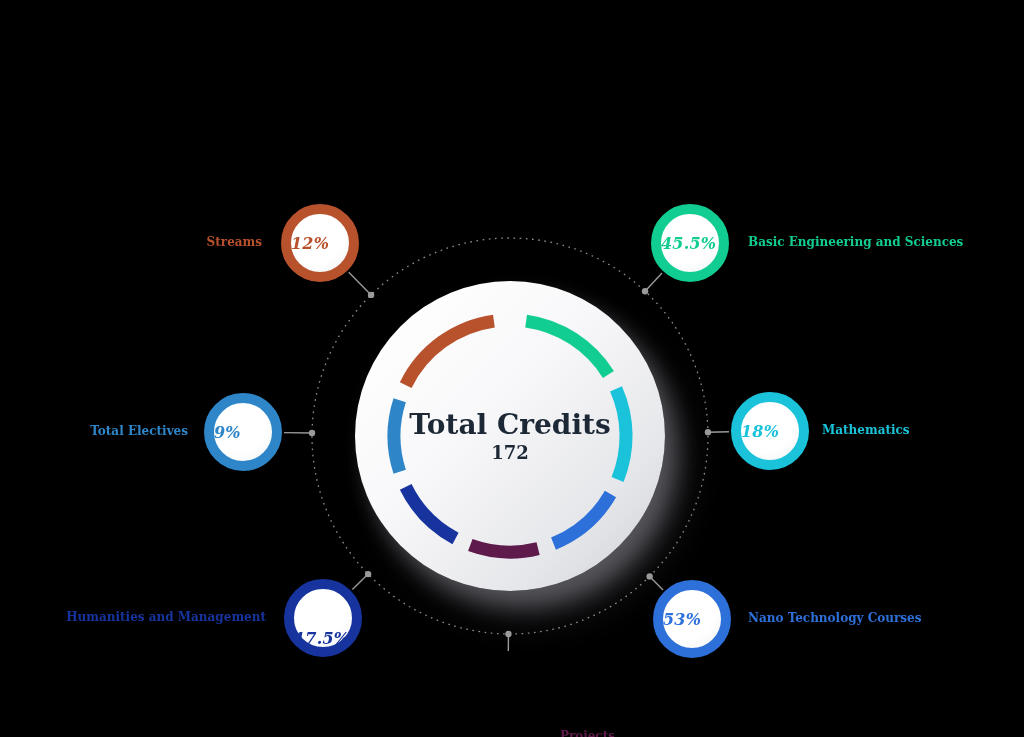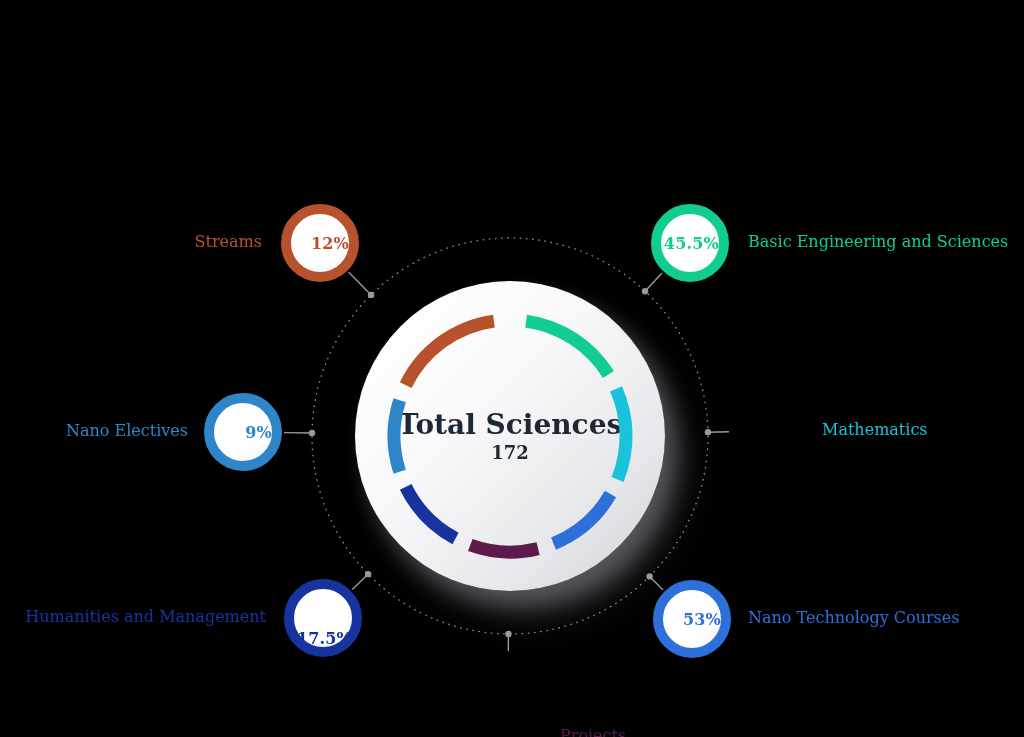--- a/index.html
+++ b/index.html
@@ -11,25 +11,25 @@
   .center-circle{position:absolute;left:355px;top:281px;width:310px;height:310px;border-radius:50%;
     background:linear-gradient(135deg,#ffffff 8%,#f8f8fa 42%,#e6e7ea 75%,#cfd0d5 100%);
     box-shadow:12px 16px 22px rgba(175,175,185,0.40), 22px 28px 38px rgba(120,120,130,0.22);}
   .center-text{position:absolute;inset:0;display:flex;flex-direction:column;align-items:center;
     justify-content:center;gap:5px;color:#1c2836;font-weight:700;}
   .center-text .line1{font-size:28px;line-height:1;}
   .center-text .line2{font-size:18px;line-height:1;text-align:center;}
 
   
   .bubble{position:absolute;width:78px;height:78px;border-radius:50%;box-sizing:border-box;
-    border:10px solid #999;display:flex;align-items:center;justify-content:flex-end;
-    background:radial-gradient(circle at 38% 32%, #ffffff 58%, #eef0f2 100%);}
+    border:10px solid #999;display:flex;align-items:center;justify-content:flex-start;
+    background:radial-gradient(circle at 38% 32%, #ffffff 58%, #eef0f2 100%);font-style:italic;}
   .pct{font-weight:700;font-size:16px;letter-spacing:0.2px;}
 
-  .node-label{position:absolute;font-weight:400;font-size:16px;white-space:nowrap;line-height:22px;}
+  .node-label{position:absolute;font-weight:700;font-size:12px;white-space:nowrap;line-height:22px;}
   .align-right{text-align:right;}
 
   
   .b-streams{left:281px;top:204px;}
   .b-basic{left:651px;top:204px;}
   .b-open{left:204px;top:393px;}
   .b-math{left:731px;top:392px;}
   .b-hum{left:284px;top:579px;}
   .b-nano{left:653px;top:580px;}
   .b-proj{left:469px;top:653px;}
@@ -43,21 +43,21 @@
   .l-nano{left:748px;top:607px;}
   .l-proj{left:560px;top:680px;}
 </style>
 </head>
 <body>
 
 <div class="stage">
 
   <div class="center-circle">
     <div class="center-text">
-      <div class="line1">Total Sciences</div>
+      <div class="line1">Total Credits</div>
       <div class="line2">172</div>
     </div>
   </div>
 
   <svg id="overlay" class="overlay">
       <circle cx="510" cy="436" r="198" fill="none" stroke="#8d8d8d" stroke-width="1.3" stroke-dasharray="1.6 4.6"></circle>
       <path d="M 526.1 321.1 A 116 116 0 0 1 608.4 374.5" fill="none" stroke="#11cd91" stroke-width="13"></path>
       <path d="M 616.0 388.8 A 116 116 0 0 1 617.6 479.5" fill="none" stroke="#1bc3da" stroke-width="13"></path>
       <path d="M 610.5 494.0 A 116 116 0 0 1 553.5 543.6" fill="none" stroke="#2e70da" stroke-width="13"></path>
       <path d="M 538.1 548.6 A 116 116 0 0 1 470.3 545.0" fill="none" stroke="#5e1a4a" stroke-width="13"></path>
@@ -78,37 +78,40 @@
       <circle cx="312.0222156772694" cy="433.03404068430365" r="3.2" fill="#9a9a9a"></circle>
       <line x1="371.0937801981836" y1="294.9005240960496" x2="348.76340915088116" y2="272.2175682427372" stroke="#9a9a9a" stroke-width="1.4"></line>
       <circle cx="371.0937801981836" cy="294.9005240960496" r="3.2" fill="#9a9a9a"></circle>
     </svg>
 
   <div class="bubble b-basic" style="border-color: rgb(17, 205, 145);">
     <span class="pct" style="color: rgb(17, 205, 145);">45.5%</span>
   </div>
   <div class="node-label l-basic" style="color: rgb(17, 205, 145);">Basic Engineering and Sciences</div>
 
+  <div class="bubble b-math" style="border-color: rgb(27, 195, 218);">
+    <span class="pct" style="color: rgb(27, 195, 218);">18%</span>
+  </div>
   <div class="node-label l-math" style="color: rgb(27, 195, 218);">Mathematics</div>
 
   <div class="bubble b-nano" style="border-color: rgb(46, 112, 218);">
     <span class="pct" style="color: rgb(46, 112, 218);">53%</span>
   </div>
   <div class="node-label l-nano" style="color: rgb(46, 112, 218);">Nano Technology Courses</div>
 
   <div class="node-label l-proj" style="color: rgb(94, 26, 74); margin-top: 45px;">Projects</div>
 
   <div class="bubble b-hum" style="border-color: rgb(23, 52, 158);">
     <span class="pct" style="color: rgb(23, 52, 158); margin-top: 40px;">17.5%</span>
   </div>
   <div class="node-label l-hum align-right" style="color: rgb(23, 52, 158);">Humanities and Management</div>
 
   <div class="bubble b-open" style="border-color: rgb(46, 134, 200);">
     <span class="pct" style="color: rgb(46, 134, 200);">9%</span>
   </div>
-  <div class="node-label l-open align-right" style="color: rgb(46, 134, 200);">Nano Electives</div>
+  <div class="node-label l-open align-right" style="color: rgb(46, 134, 200);">Total Electives</div>
 
   <div class="bubble b-streams" style="border-color: rgb(184, 82, 45);">
     <span class="pct" style="color: rgb(184, 82, 45);">12%</span>
   </div>
   <div class="node-label l-streams align-right" style="color: rgb(184, 82, 45);">Streams</div>
 
 </div>
 
 </body></html>

